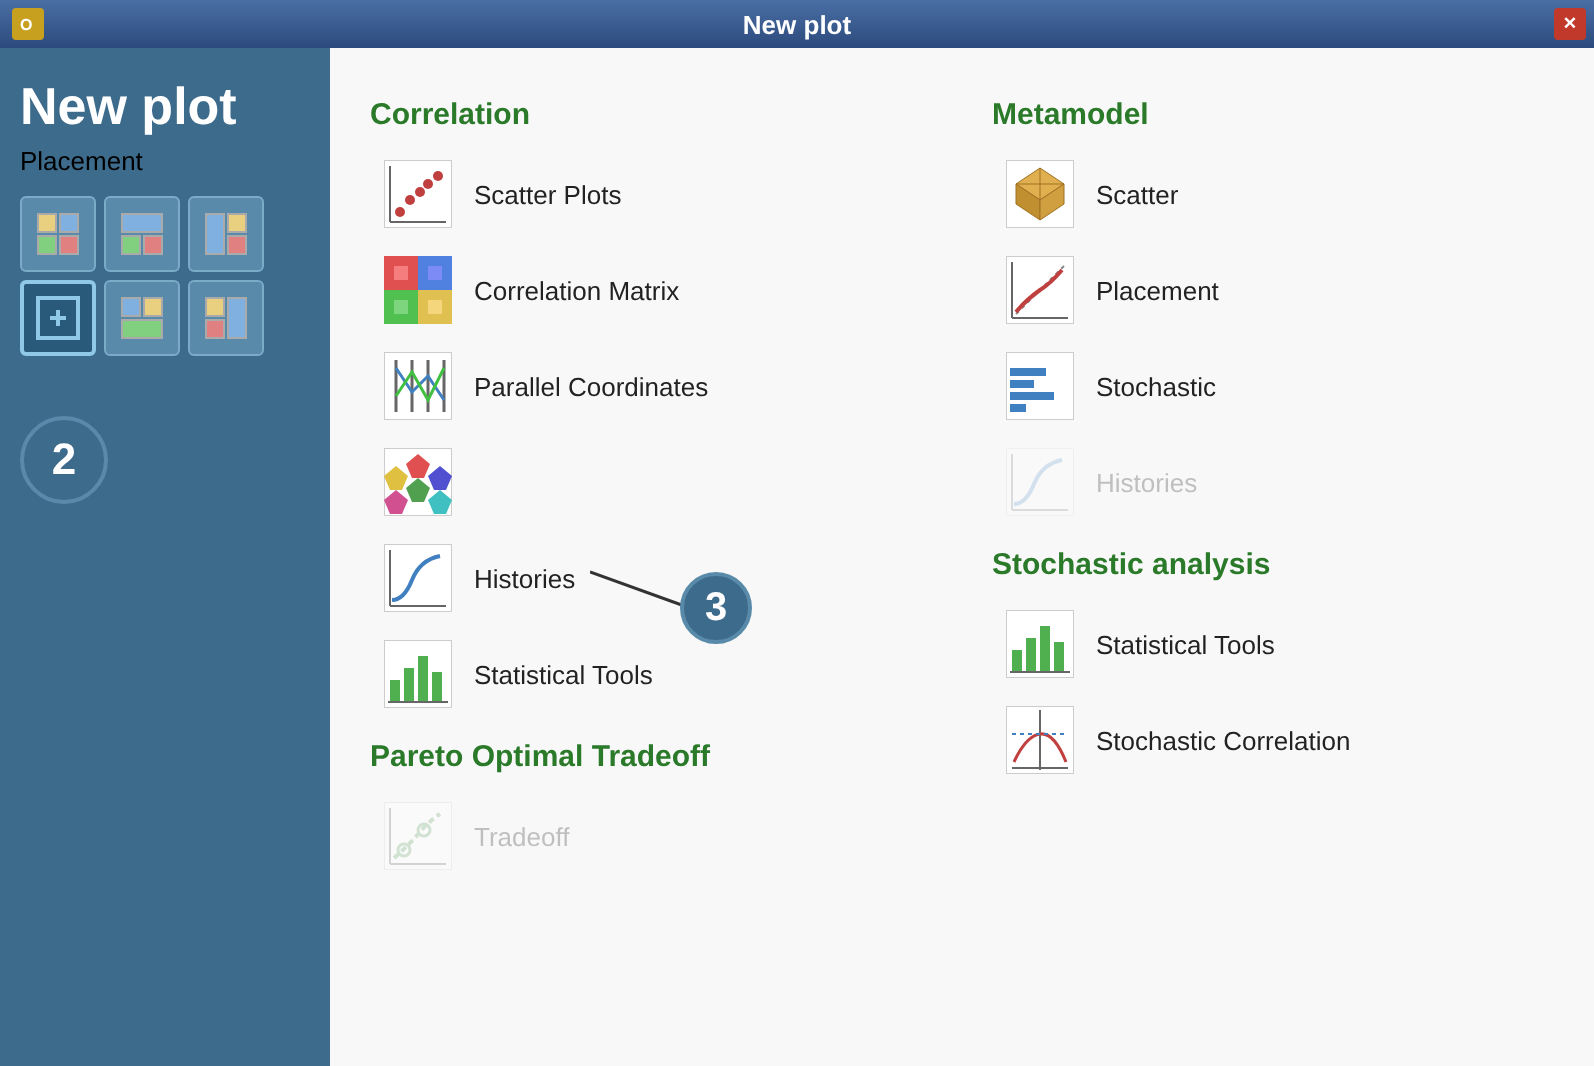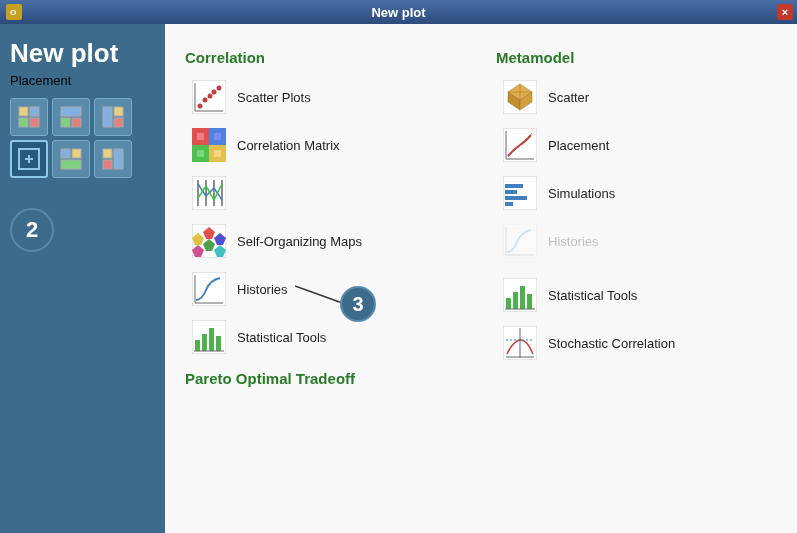--- a/index.html
+++ b/index.html
@@ -273,35 +273,35 @@
             <svg width="34" height="34" viewBox="0 0 34 34">
               <rect width="34" height="34" fill="white" stroke="#ccc" stroke-width="1"></rect>
               <line x1="6" y1="4" x2="6" y2="30" stroke="#666" stroke-width="1.5"></line>
               <line x1="14" y1="4" x2="14" y2="30" stroke="#666" stroke-width="1.5"></line>
               <line x1="22" y1="4" x2="22" y2="30" stroke="#666" stroke-width="1.5"></line>
               <line x1="30" y1="4" x2="30" y2="30" stroke="#666" stroke-width="1.5"></line>
               <polyline points="6,8 14,20 22,12 30,24" fill="none" stroke="#4080c0" stroke-width="1.5"></polyline>
               <polyline points="6,22 14,10 22,24 30,8" fill="none" stroke="#40c040" stroke-width="1.5"></polyline>
             </svg>
           </div>
+          <span class="item-label">Parallel Coordinates</span>
         </div>
 
         <div class="menu-item">
           <div class="item-icon">
             <svg width="34" height="34" viewBox="0 0 34 34">
               <rect width="34" height="34" fill="white" stroke="#ccc" stroke-width="1"></rect>
               <polygon points="17,3 23,8 20,15 14,15 11,8" fill="#e05050"></polygon>
               <polygon points="17,15 23,20 20,27 14,27 11,20" fill="#50a050"></polygon>
               <polygon points="6,9 12,14 9,21 3,21 0,14" fill="#e0c040"></polygon>
               <polygon points="28,9 34,14 31,21 25,21 22,14" fill="#5050d0"></polygon>
               <polygon points="6,21 12,26 9,33 3,33 0,26" fill="#d05090"></polygon>
               <polygon points="28,21 34,26 31,33 25,33 22,26" fill="#40c0c0"></polygon>
             </svg>
           </div>
-          <span class="item-label">Self-Organizing Maps</span>
         </div>
 
         <div style="position:relative;">
           <div class="menu-item">
             <div class="item-icon">
               <svg width="34" height="34" viewBox="0 0 34 34">
                 <rect width="34" height="34" fill="white" stroke="#ccc" stroke-width="1"></rect>
                 <line x1="3" y1="31" x2="31" y2="31" stroke="#666" stroke-width="1"></line>
                 <line x1="3" y1="31" x2="3" y2="3" stroke="#666" stroke-width="1"></line>
                 <path d="M4 28 Q10 28 14 18 Q18 8 28 6" fill="none" stroke="#4080c0" stroke-width="2"></path>
@@ -325,20 +325,33 @@
               <rect x="17" y="8" width="5" height="23" fill="#50b050"></rect>
               <rect x="24" y="16" width="5" height="15" fill="#50b050"></rect>
               <line x1="2" y1="31" x2="32" y2="31" stroke="#666" stroke-width="1"></line>
             </svg>
           </div>
           <span class="item-label">Statistical Tools</span>
         </div>
 
         <div style="margin-top:8px;">
           <div class="section-title">Pareto Optimal Tradeoff</div>
+          <div class="menu-item disabled">
+            <div class="item-icon">
+              <svg width="34" height="34" viewBox="0 0 34 34" opacity="0.5">
+                <rect width="34" height="34" fill="white" stroke="#ccc" stroke-width="1"></rect>
+                <path d="M5 28 Q12 22 18 15 Q22 10 28 6" fill="none" stroke="#60a060" stroke-width="2" stroke-dasharray="3,2"></path>
+                <circle cx="10" cy="24" r="3" fill="none" stroke="#60a060" stroke-width="1.5"></circle>
+                <circle cx="20" cy="14" r="3" fill="none" stroke="#60a060" stroke-width="1.5"></circle>
+                <line x1="3" y1="31" x2="31" y2="31" stroke="#666" stroke-width="1"></line>
+                <line x1="3" y1="31" x2="3" y2="3" stroke="#666" stroke-width="1"></line>
+              </svg>
+            </div>
+            <span class="item-label">Tradeoff</span>
+          </div>
         </div>
       </div>
 
       <div>
         <div class="section-title metamodel">Metamodel</div>
 
         <div class="menu-item">
           <div class="item-icon">
             <svg width="34" height="34" viewBox="0 0 34 34">
               <rect width="34" height="34" fill="white" stroke="#ccc" stroke-width="1"></rect>
@@ -370,36 +383,37 @@
         <div class="menu-item">
           <div class="item-icon">
             <svg width="34" height="34" viewBox="0 0 34 34">
               <rect width="34" height="34" fill="white" stroke="#ccc" stroke-width="1"></rect>
               <rect x="2" y="8" width="18" height="4" fill="#4080c0"></rect>
               <rect x="2" y="14" width="12" height="4" fill="#4080c0"></rect>
               <rect x="2" y="20" width="22" height="4" fill="#4080c0"></rect>
               <rect x="2" y="26" width="8" height="4" fill="#4080c0"></rect>
             </svg>
           </div>
-          <span class="item-label">Simulations</span>
+          <span class="item-label">Stochastic</span>
         </div>
 
         <div class="menu-item disabled">
           <div class="item-icon">
             <svg width="34" height="34" viewBox="0 0 34 34" opacity="0.4">
               <rect width="34" height="34" fill="white" stroke="#ccc" stroke-width="1"></rect>
               <line x1="3" y1="31" x2="31" y2="31" stroke="#666" stroke-width="1"></line>
               <line x1="3" y1="31" x2="3" y2="3" stroke="#666" stroke-width="1"></line>
               <path d="M4 28 Q10 28 14 18 Q18 8 28 6" fill="none" stroke="#4080c0" stroke-width="2"></path>
             </svg>
           </div>
           <span class="item-label">Histories</span>
         </div>
 
         <div style="margin-top:8px;">
+          <div class="section-title stochastic">Stochastic analysis</div>
 
           <div class="menu-item">
             <div class="item-icon">
               <svg width="34" height="34" viewBox="0 0 34 34">
                 <rect width="34" height="34" fill="white" stroke="#ccc" stroke-width="1"></rect>
                 <rect x="3" y="20" width="5" height="11" fill="#50b050"></rect>
                 <rect x="10" y="14" width="5" height="17" fill="#50b050"></rect>
                 <rect x="17" y="8" width="5" height="23" fill="#50b050"></rect>
                 <rect x="24" y="16" width="5" height="15" fill="#50b050"></rect>
                 <line x1="2" y1="31" x2="32" y2="31" stroke="#666" stroke-width="1"></line>

